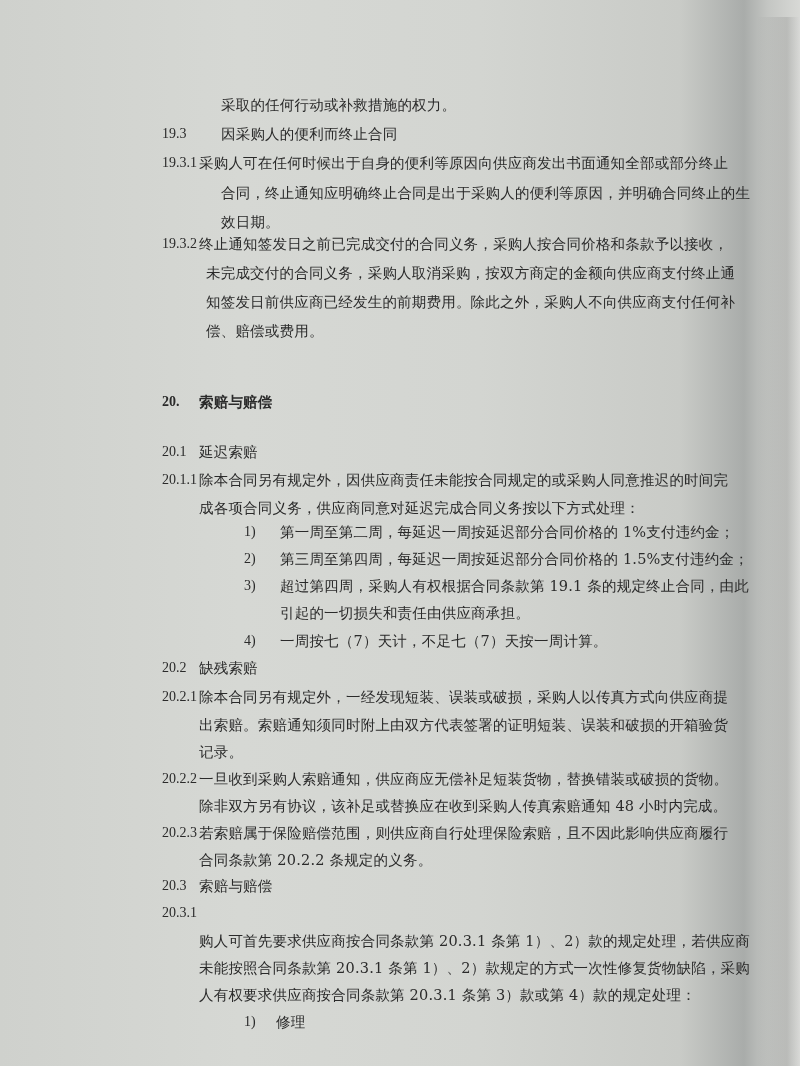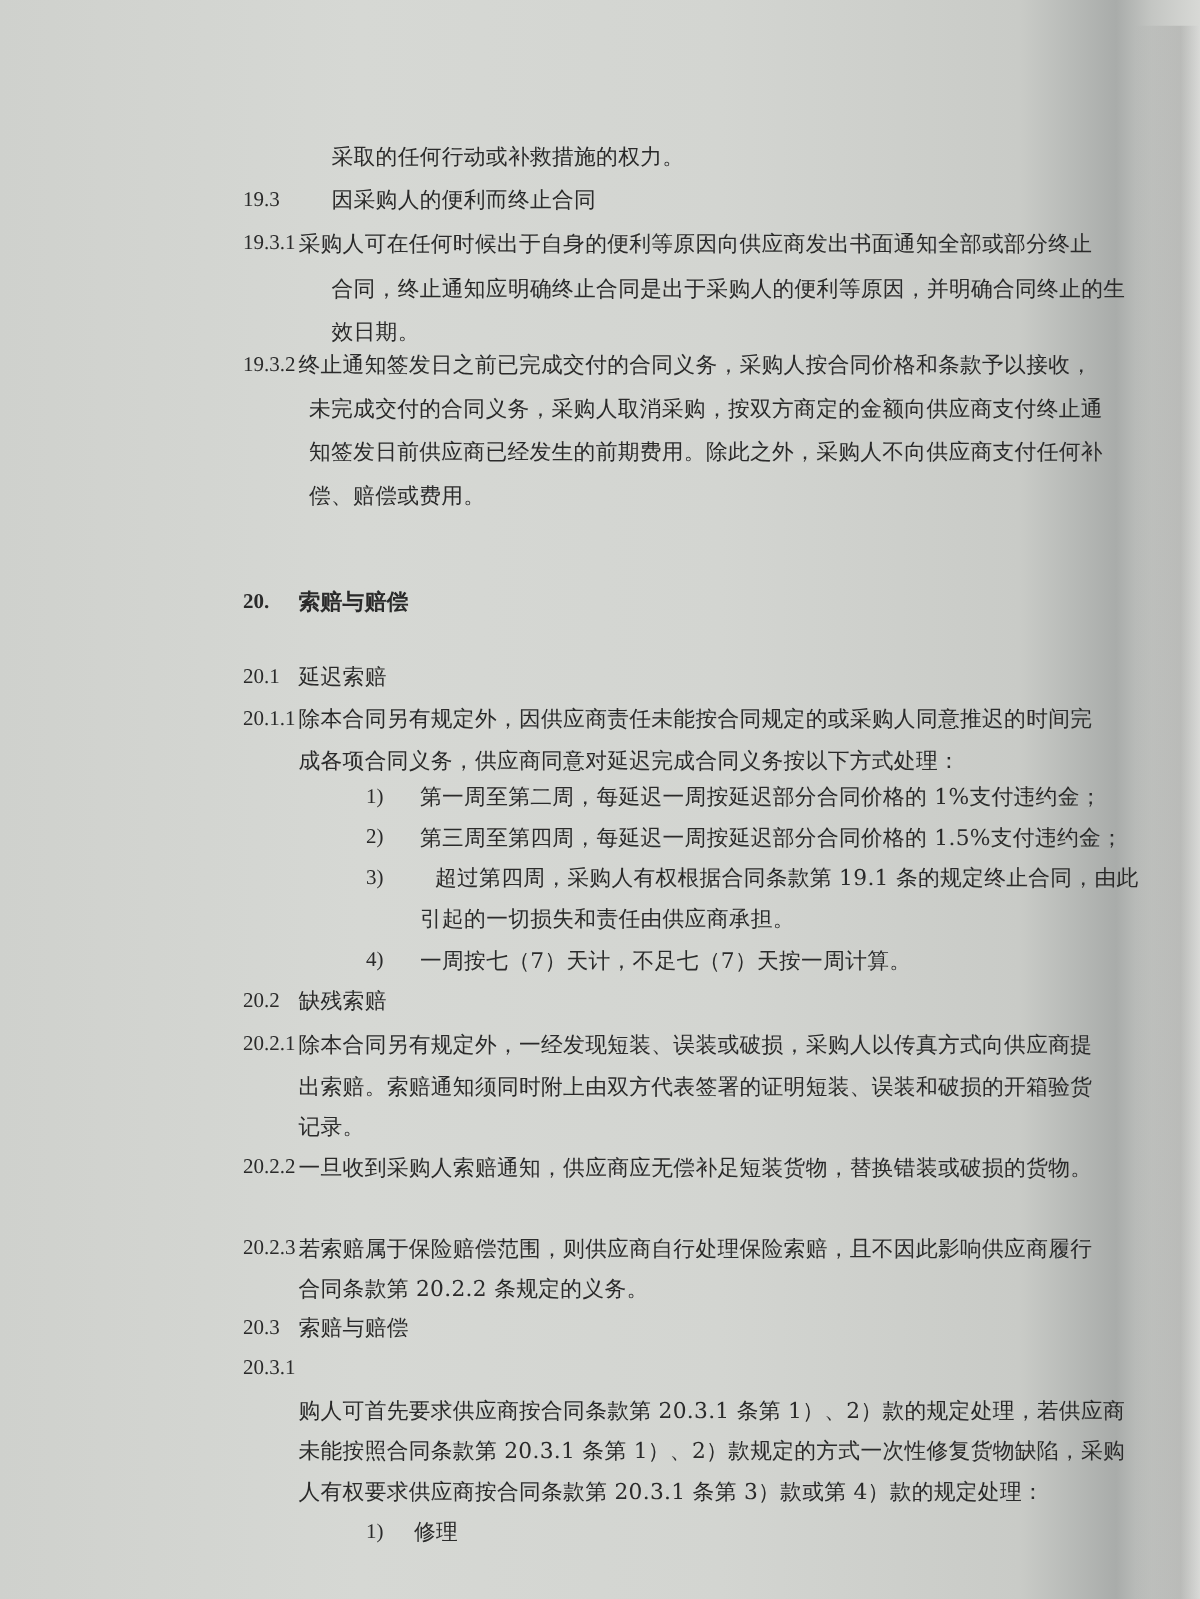--- a/index.html
+++ b/index.html
@@ -64,36 +64,37 @@
   <div class="line" style="left:165px;top:437px;">除本合同另有规定外，因供应商责任未能按合同规定的或采购人同意推迟的时间完</div>
   <div class="line" style="left:165px;top:465px;">成各项合同义务，供应商同意对延迟完成合同义务按以下方式处理：</div>
 
   <div class="num" style="left:210px;top:489px;">1)</div>
   <div class="line" style="left:246px;top:489px;">第一周至第二周，每延迟一周按延迟部分合同价格的 1%支付违约金；</div>
 
   <div class="num" style="left:210px;top:516px;">2)</div>
   <div class="line" style="left:246px;top:516px;">第三周至第四周，每延迟一周按延迟部分合同价格的 1.5%支付违约金；</div>
 
   <div class="num" style="left:210px;top:543px;">3)</div>
-  <div class="line" style="left:256px;top:543px;">超过第四周，采购人有权根据合同条款第 19.1 条的规定终止合同，由此</div>
+  <div class="line" style="left:246px;top:543px;">超过第四周，采购人有权根据合同条款第 19.1 条的规定终止合同，由此</div>
   <div class="line" style="left:246px;top:570px;">引起的一切损失和责任由供应商承担。</div>
 
   <div class="num" style="left:210px;top:598px;">4)</div>
   <div class="line" style="left:246px;top:598px;">一周按七（7）天计，不足七（7）天按一周计算。</div>
 
   <div class="num" style="left:128px;top:625px;">20.2</div>
   <div class="line" style="left:165px;top:625px;">缺残索赔</div>
 
   <div class="num" style="left:128px;top:654px;">20.2.1</div>
   <div class="line" style="left:165px;top:654px;">除本合同另有规定外，一经发现短装、误装或破损，采购人以传真方式向供应商提</div>
   <div class="line" style="left:165px;top:682px;">出索赔。索赔通知须同时附上由双方代表签署的证明短装、误装和破损的开箱验货</div>
   <div class="line" style="left:165px;top:709px;">记录。</div>
 
   <div class="num" style="left:128px;top:736px;">20.2.2</div>
   <div class="line" style="left:165px;top:736px;">一旦收到采购人索赔通知，供应商应无偿补足短装货物，替换错装或破损的货物。</div>
+  <div class="line" style="left:165px;top:763px;">除非双方另有协议，该补足或替换应在收到采购人传真索赔通知 48 小时内完成。</div>
 
   <div class="num" style="left:128px;top:790px;">20.2.3</div>
   <div class="line" style="left:165px;top:790px;">若索赔属于保险赔偿范围，则供应商自行处理保险索赔，且不因此影响供应商履行</div>
   <div class="line" style="left:165px;top:817px;">合同条款第 20.2.2 条规定的义务。</div>
 
   <div class="num" style="left:128px;top:843px;">20.3</div>
   <div class="line" style="left:165px;top:843px;">索赔与赔偿</div>
 
   <div class="num" style="left:128px;top:870px;">20.3.1</div>
   <div class="line" style="left:165px;top:898px;">购人可首先要求供应商按合同条款第 20.3.1 条第 1）、2）款的规定处理，若供应商</div>

